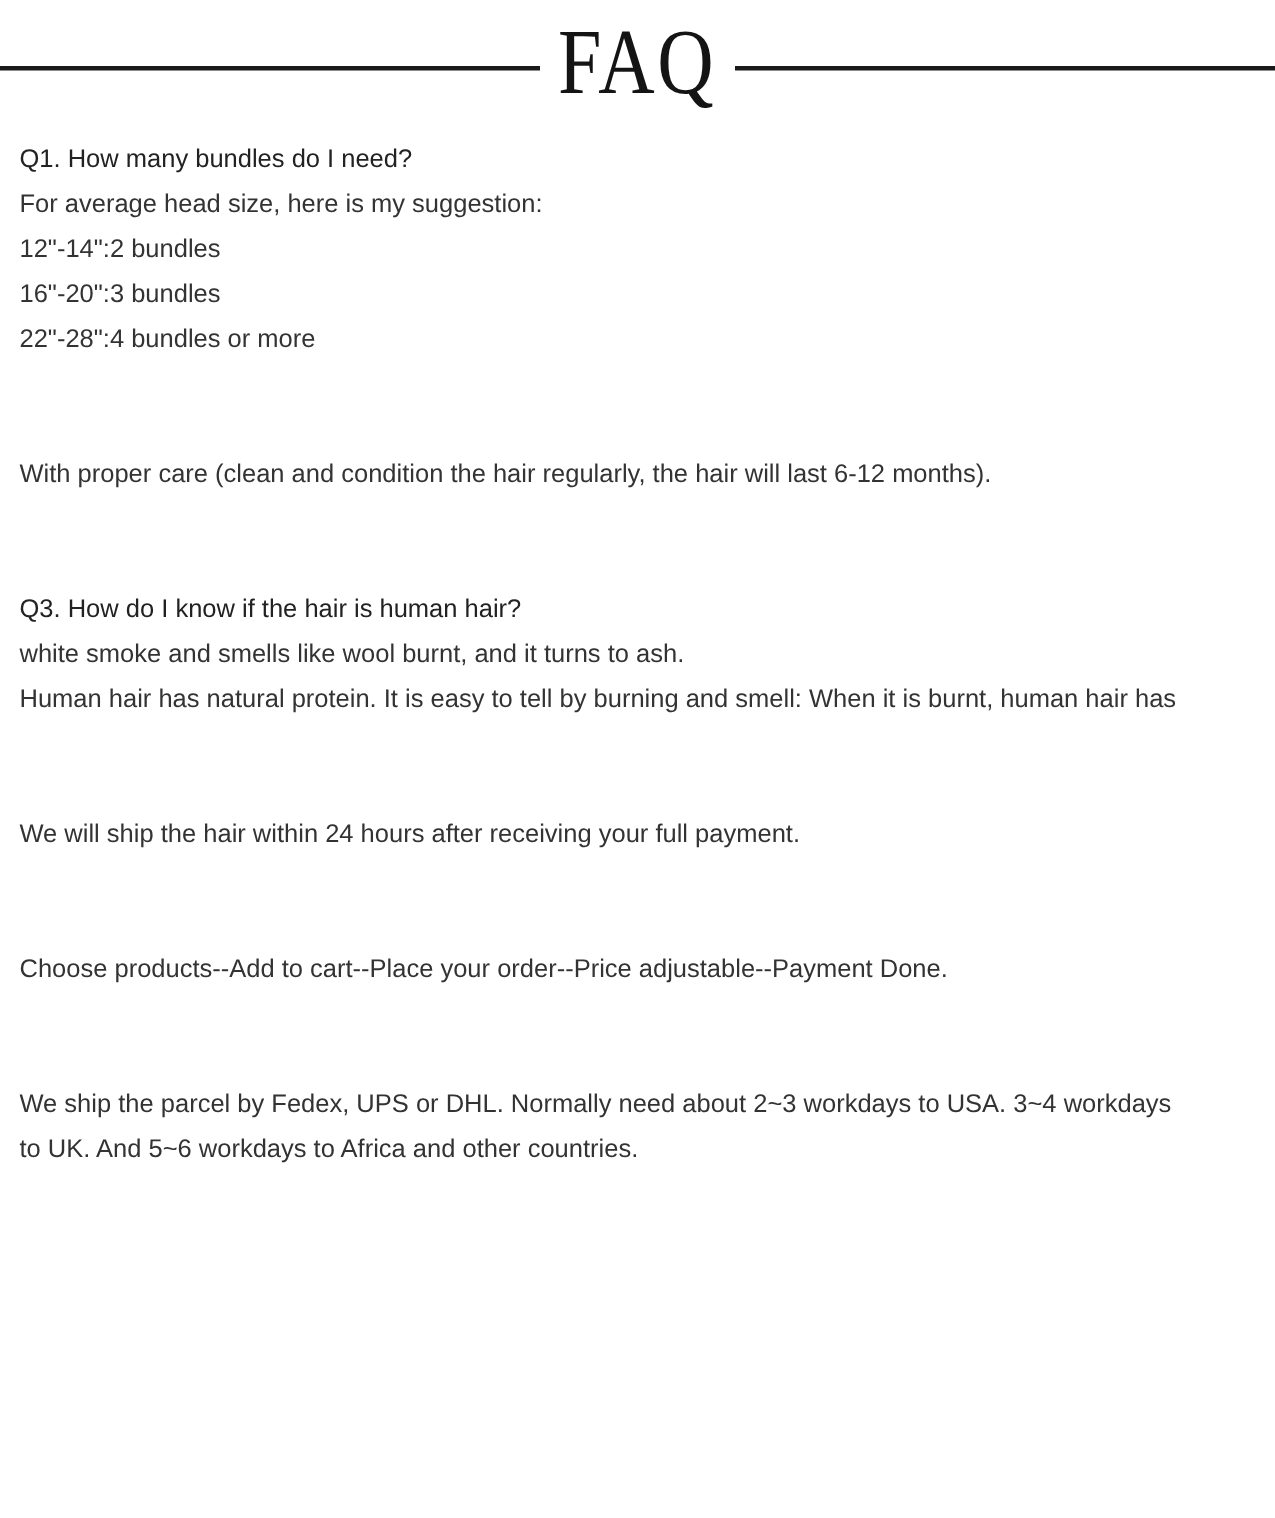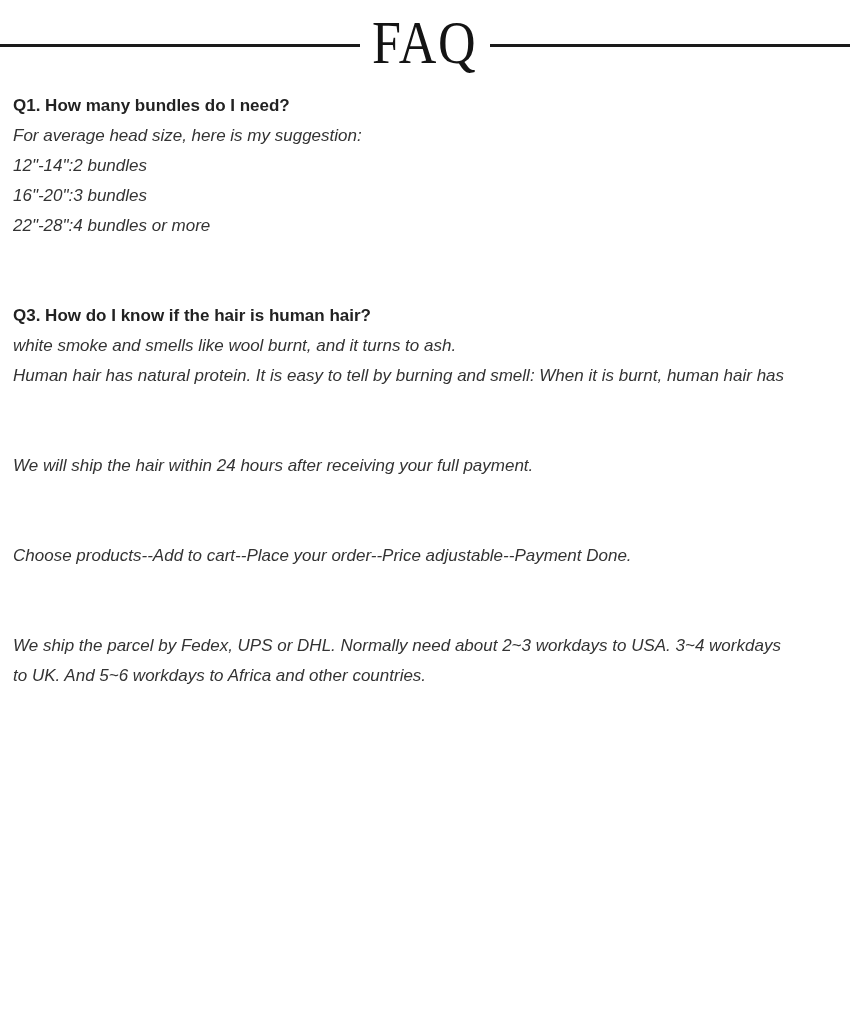--- a/index.html
+++ b/index.html
@@ -45,33 +45,32 @@
   }
   .qa {
     margin: 0 0 60px 0;
   }
   .qa:last-child {
     margin-bottom: 0;
   }
   .q {
     margin: 0;
     font-size: 17px;
-    font-weight: 700;
+    font-weight: 400;
     line-height: 30px;
     color: #222222;
     white-space: nowrap;
   }
   .a-line {
     margin: 0;
     font-size: 17px;
     font-weight: 400;
     line-height: 30px;
     color: #333333;
     white-space: pre;
-    font-style: italic;
   }
 </style>
 </head>
 <body>
 
 <div class="page">
 
   <header class="faq-header">
     <div class="rule"></div>
     <div class="faq-title">FAQ</div>
@@ -82,20 +81,21 @@
 
     <section class="qa">
       <h2 class="q">Q1. How many bundles do I need?</h2>
       <p class="a-line">For average head size, here is my suggestion:</p>
       <p class="a-line">12"-14":2 bundles</p>
       <p class="a-line">16"-20":3 bundles</p>
       <p class="a-line">22"-28":4 bundles or more</p>
     </section>
 
     <section class="qa">
+      <p class="a-line">With proper care (clean and condition the hair regularly, the hair will last 6-12 months).</p>
     </section>
 
     <section class="qa">
       <h2 class="q">Q3. How do I know if the hair is human hair?</h2>
       <p class="a-line">white smoke and smells like wool burnt, and it turns to ash.</p>
       <p class="a-line">Human hair has natural protein. It is easy to tell by burning and smell: When it is burnt, human hair has</p>
     </section>
 
 
     <section class="qa">

